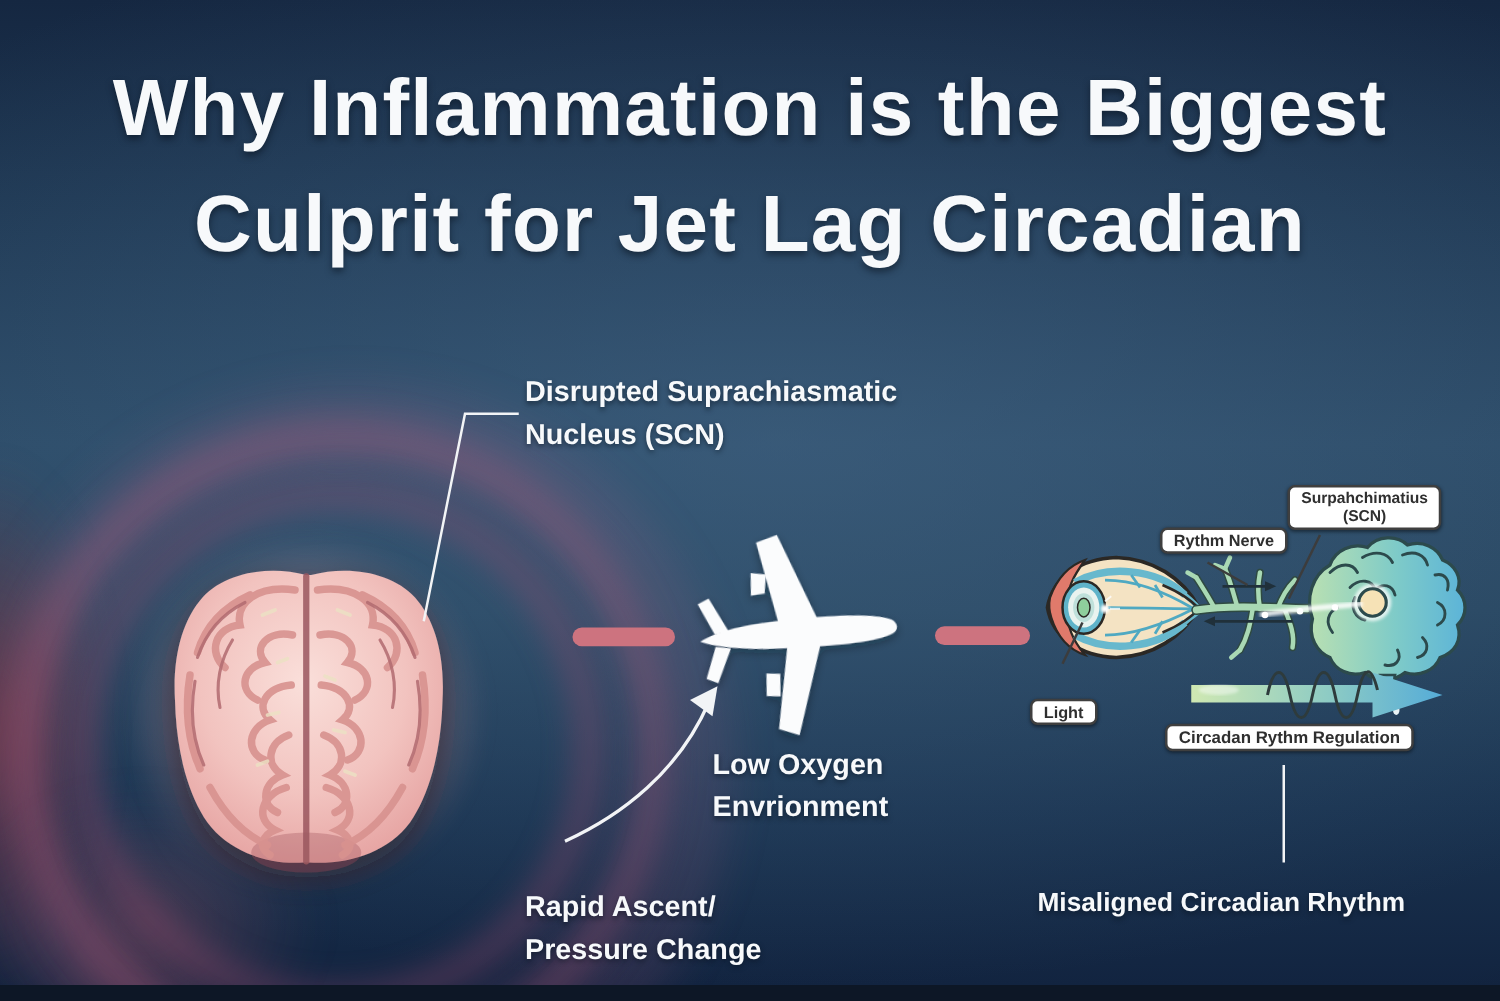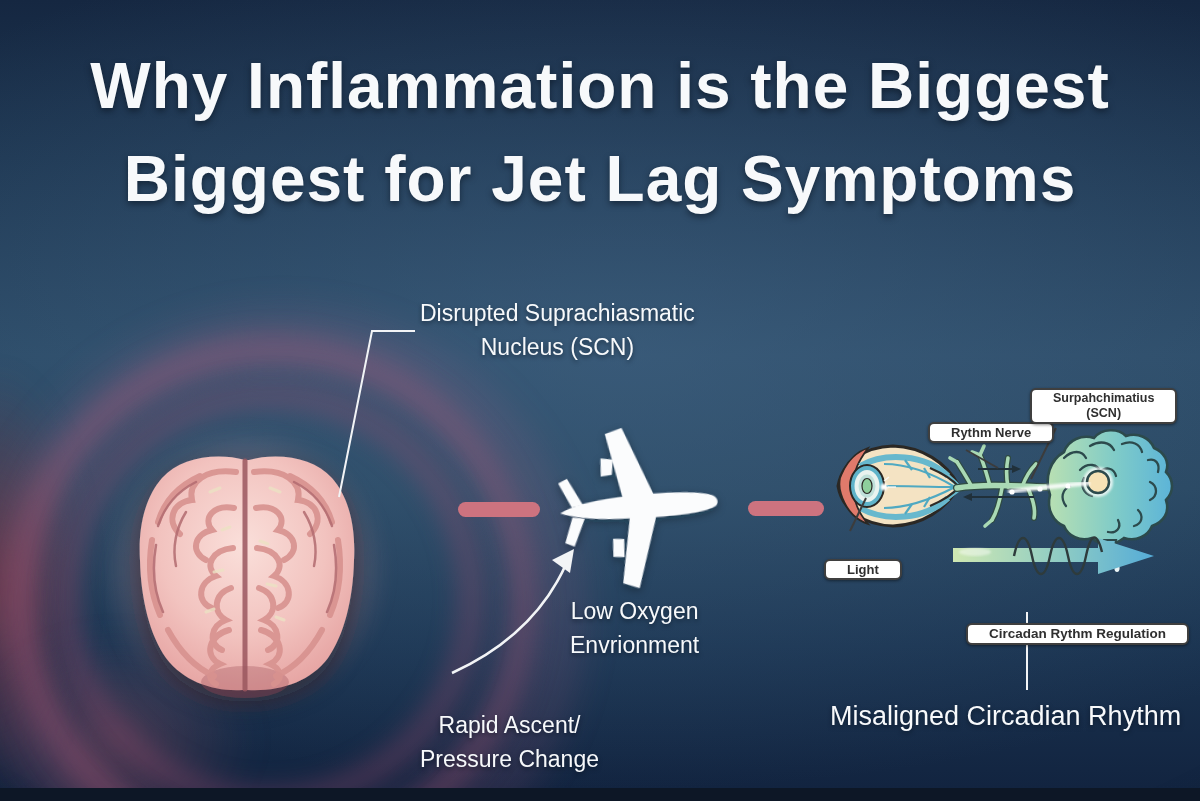--- a/index.html
+++ b/index.html
@@ -24,26 +24,26 @@
   .ring.r1{left:-17px;top:312px;width:520px;height:520px;border:40px solid rgba(198,108,140,0.16);filter:blur(18px);}
   .ring.r2{left:8px;top:337px;width:470px;height:470px;border:30px solid rgba(186,92,126,0.38);filter:blur(13px);}
   .ring.r3{left:53px;top:382px;width:380px;height:380px;border:26px solid rgba(158,76,110,0.34);filter:blur(12px);}
   .glow-disc{position:absolute;left:98px;top:425px;width:292px;height:292px;border-radius:50%;
     background:radial-gradient(circle, rgba(240,170,174,0.50) 28%, rgba(240,170,174,0) 70%);filter:blur(8px);}
   .red-edge{position:absolute;left:-46px;top:370px;width:130px;height:420px;
     background:radial-gradient(ellipse at 30% 50%, rgba(142,44,54,0.55), rgba(142,44,54,0) 72%);filter:blur(14px);}
   .pink-dust{position:absolute;left:-24px;top:630px;width:280px;height:220px;
     background:radial-gradient(ellipse, rgba(205,102,116,0.28), rgba(205,102,116,0) 70%);filter:blur(16px);}
   
-  .note{position:absolute;color:#f7f9fb;font-weight:400;font-size:23px;line-height:34px;
-    text-shadow:0 2px 4px rgba(8,16,28,0.55);text-align:center;}
-  .note.big{font-size:27px;line-height:32px;}
+  .note{position:absolute;color:#f7f9fb;font-weight:700;font-size:23px;line-height:34px;
+    text-shadow:0 2px 4px rgba(8,16,28,0.55);}
+  .note.big{font-size:21px;line-height:46px;}
   
   .tag{position:absolute;background:#ffffff;border:2px solid #3f3f3f;border-radius:6px;
-    color:#2f2f2f;font-weight:800;padding:1px 21px;box-shadow:0 1px 3px rgba(0,0,0,0.45);
+    color:#2f2f2f;font-weight:800;padding:1px 9px;box-shadow:0 1px 3px rgba(0,0,0,0.45);
     line-height:1.18;white-space:nowrap;}
   .tag.center{text-align:center;}
 </style>
 </head>
 <body>
 
 <div class="canvas">
 
   <div class="red-edge"></div>
   <div class="pink-dust"></div>
@@ -236,21 +236,21 @@
                C1055,532 1063,532 1068,556 C1073,580 1081,580 1086,556 C1091,532 1097,532 1102,552" stroke="#2e3b3c" stroke-width="2.4" fill="none"></path>
     </g>
 
     <path d="M1027,612 L1027,690" stroke="#f2f4f6" stroke-width="2"></path>
   </svg>
 
   <div class="vignette"></div>
 
   <div class="title">
     <div>Why Inflammation is the Biggest</div>
-    <div>Biggest for Jet Lag Symptoms</div>
+    <div>Culprit for Jet Lag Circadian</div>
   </div>
 
   <div class="note" style="left:420px;top:296px;">
     <div>Disrupted Suprachiasmatic</div>
     <div>Nucleus (SCN)</div>
   </div>
 
   <div class="note" style="left:570px;top:594px;">
     <div>Low Oxygen</div>
     <div>Envrionment</div>
@@ -265,15 +265,15 @@
 
   <div class="tag" style="left:824px;top:559px;font-size:13px;">Light</div>
 
   <div class="tag" style="left:928px;top:422px;font-size:13px;">Rythm Nerve</div>
 
   <div class="tag center" style="left:1030px;top:388px;font-size:12.5px;">
     <div>Surpahchimatius</div>
     <div>(SCN)</div>
   </div>
 
-  <div class="tag" style="left:966px;top:579px;font-size:13.5px;margin-top:44px;">Circadan Rythm Regulation</div>
+  <div class="tag" style="left:932px;top:579px;font-size:13.5px;">Circadan Rythm Regulation</div>
 
 </div>
 
 </body></html>

